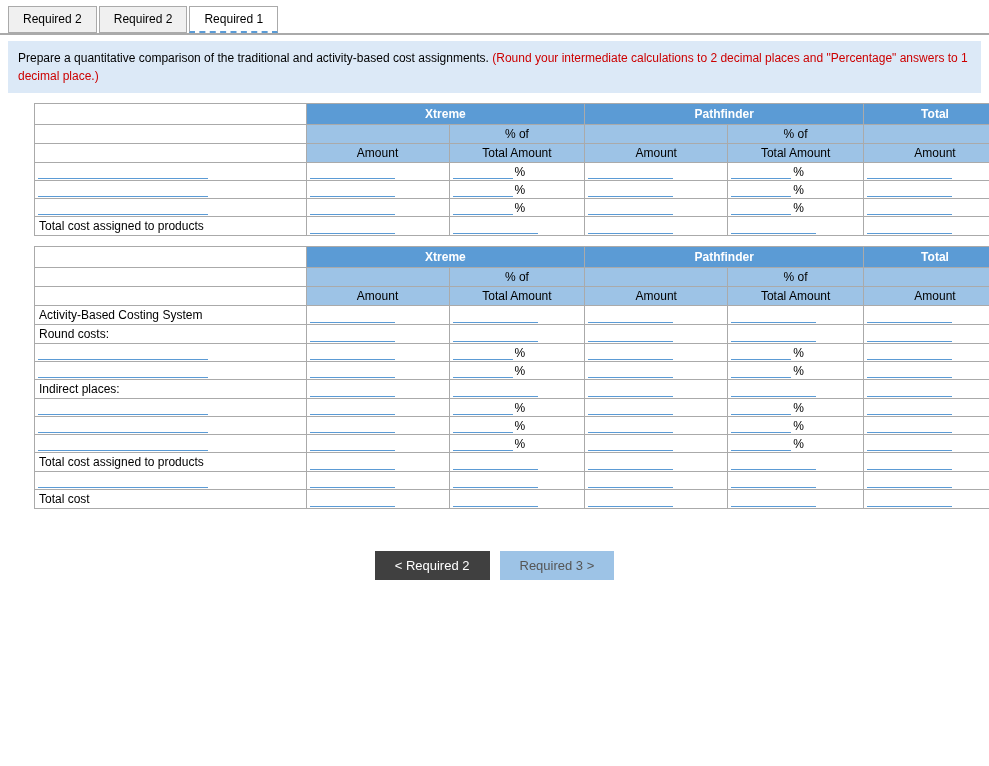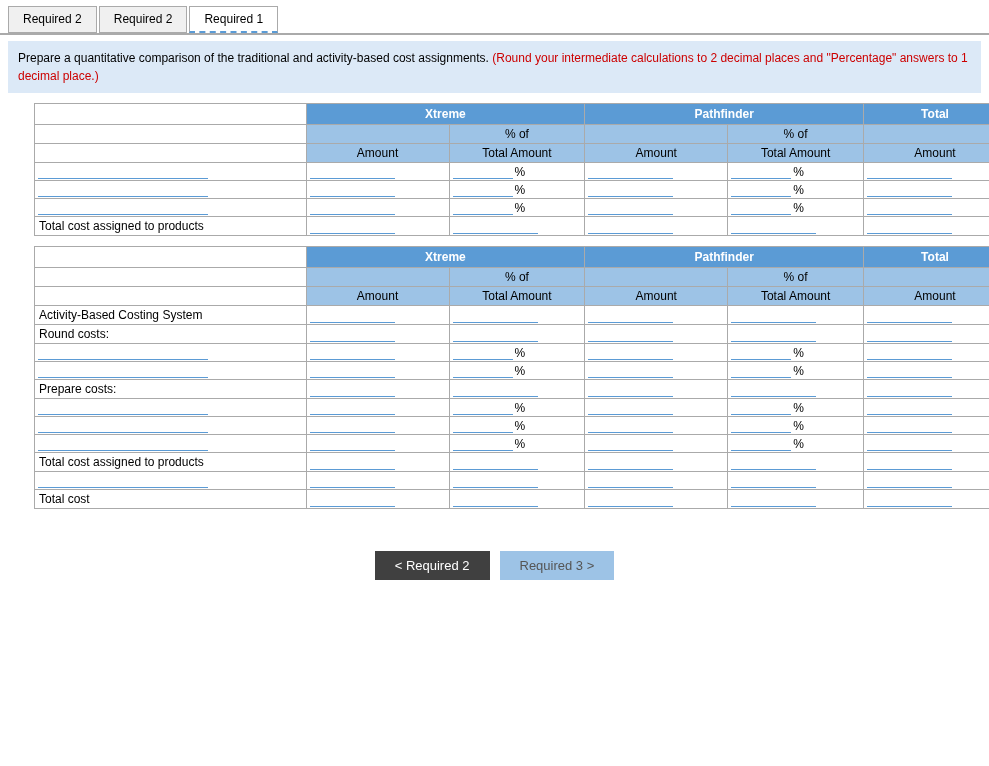--- a/index.html
+++ b/index.html
@@ -341,21 +341,21 @@
         <td class="input-td">
           <div class="pct-cell">
             <input class="pct-input" type="text" style="">
             <span>%</span>
           </div>
         </td>
         <td class="input-td"><input class="thin-input" type="text" style=""></td>
       </tr>
 
       <tr>
-        <td class="row-label">Prepare costs:</td>
+        <td class="row-label">Indirect places:</td>
         <td class="input-td"><input class="thin-input" type="text" style=""></td>
         <td class="input-td"><input class="thin-input" type="text" style=""></td>
         <td class="input-td"><input class="thin-input" type="text" style=""></td>
         <td class="input-td"><input class="thin-input" type="text" style=""></td>
         <td class="input-td"><input class="thin-input" type="text" style=""></td>
       </tr>
 
       <tr>
         <td class="input-td"><input class="thin-input" style="width: 170px;" type="text"></td>
         <td class="input-td"><input class="thin-input" type="text" style=""></td>

